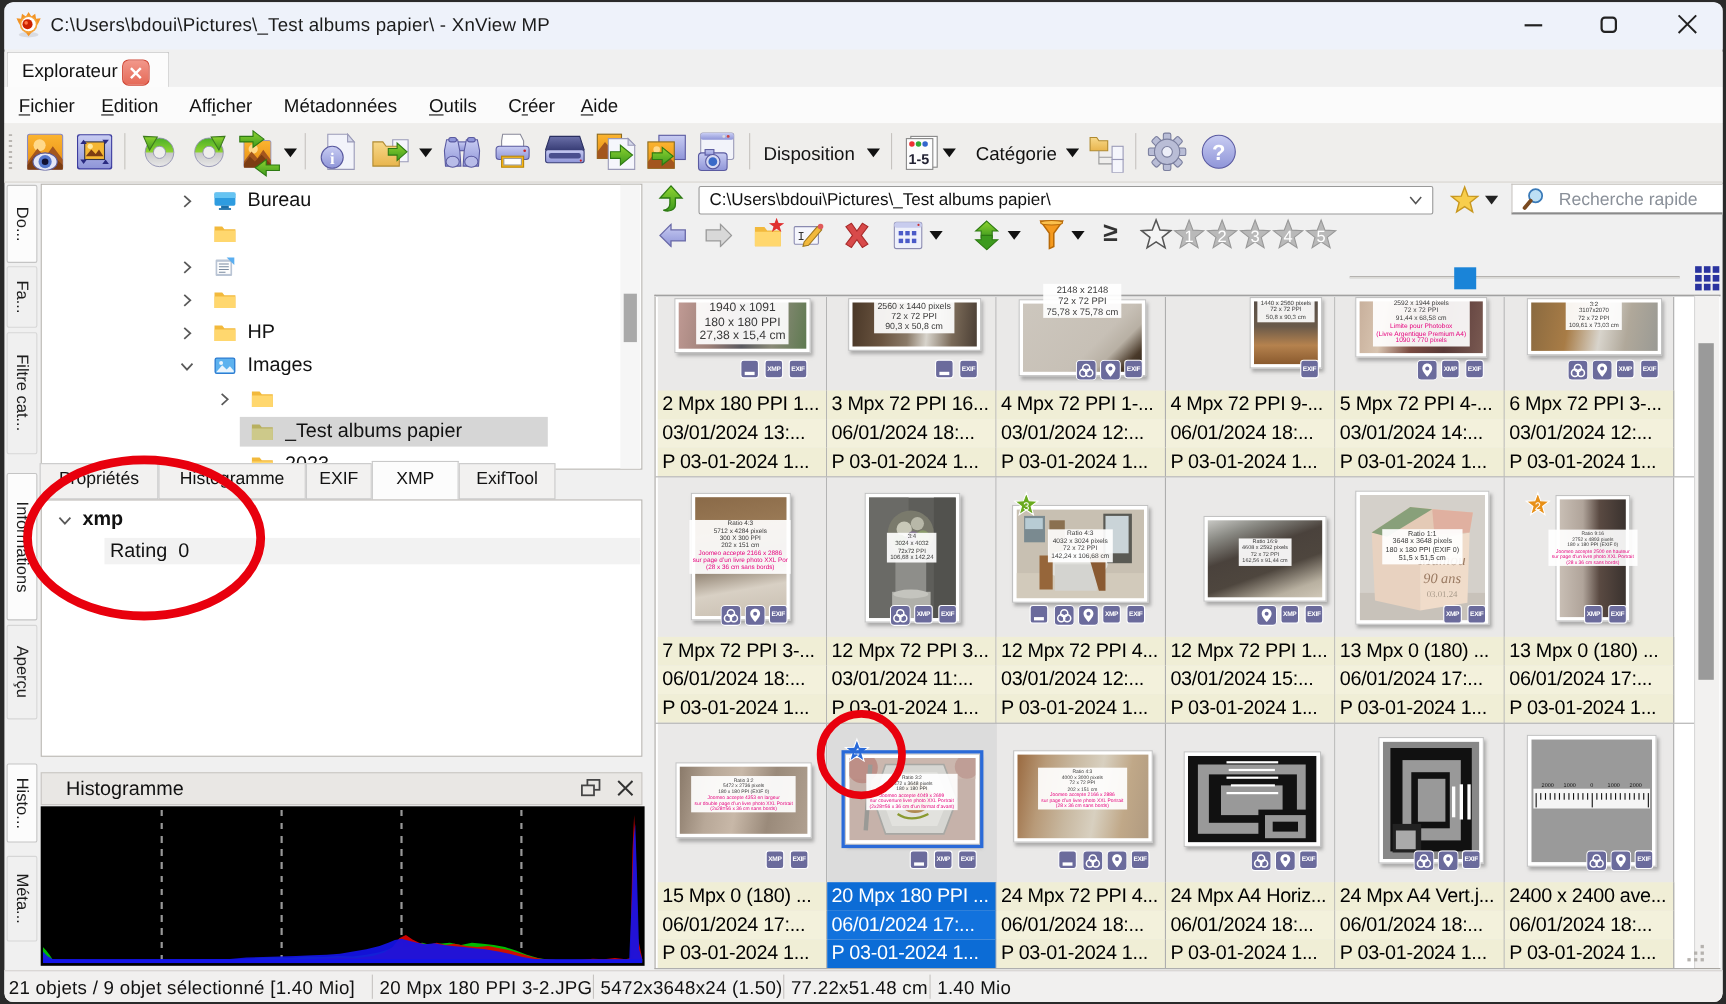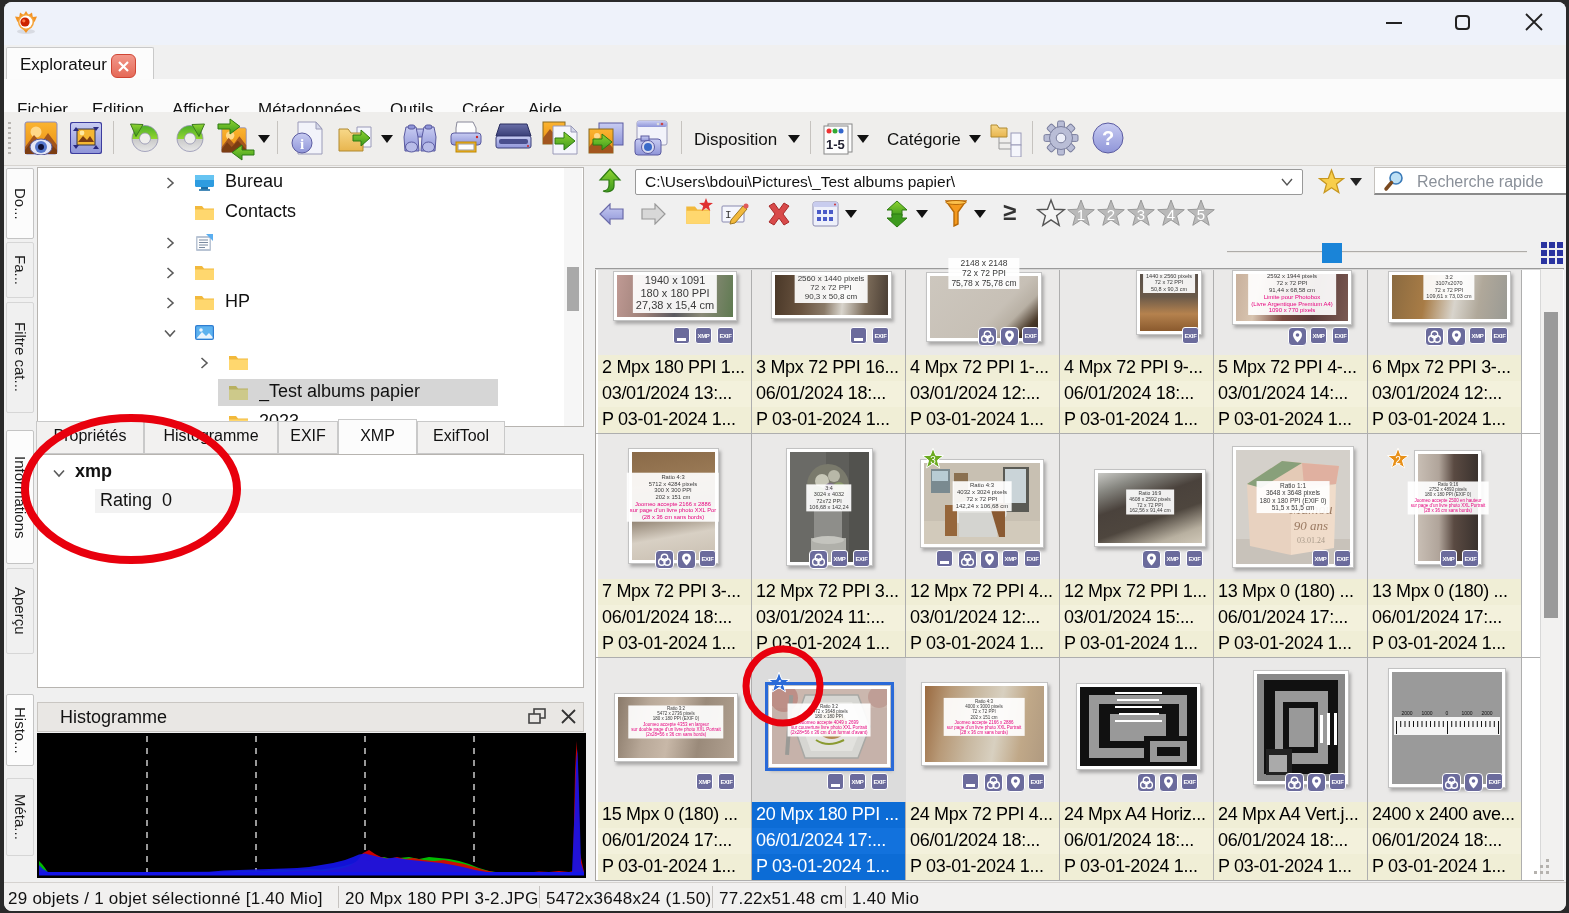--- a/index.html
+++ b/index.html
@@ -11,21 +11,21 @@
 
 .titlebar{left:0;top:0;width:1569px;height:45px;background:#eef2fa;}
 .titletext{left:46px;top:13px;font-size:17px;color:#1b1b1b;white-space:pre;letter-spacing:0.2px}
 
 .tabbar{left:0;top:47px;width:1569px;height:32px;background:#f0f0f0;}
 .tab1{left:6px;top:47px;width:148px;height:33px;background:#fcfcfc;
   border:1px solid #c9c9c9;border-bottom:none;border-radius:2px 2px 0 0;}
 .tabtext{left:20px;top:55px;font-size:17px;color:#111}
 
 .menubar{left:0;top:79px;width:1569px;height:33px;background:#fbfbfb;}
-.mi{top:100px;font-size:17px;color:#111;position:absolute}
+.mi{top:87px;font-size:17px;color:#111;position:absolute}
 .mi u{text-decoration-thickness:1px;text-underline-offset:2px}
 
 .toolbar{left:0;top:112px;width:1569px;height:54px;background:#efeeec;
   border-bottom:1px solid #d7d4d0;}
 .tsep{position:absolute;top:121px;width:1px;height:33px;background:#c6c3bf}
 .ddarrow{position:absolute;width:0;height:0;border-left:6px solid transparent;
   border-right:6px solid transparent;border-top:8px solid #111}
 .tbtext{position:absolute;font-size:17px;color:#111}
 
 .vtab{position:absolute;left:6px;width:28px;background:#f0f0f0;
@@ -76,20 +76,21 @@
     <div class="page">
 <div class="abs titlebar"></div>
 <svg class="svgi" style="left:13px;top:9px" width="26" height="26" viewBox="0 0 26 26">
 <ellipse cx="13" cy="22.5" rx="9" ry="2.5" fill="#d8dbe2"></ellipse>
 <path d="M13 2 L15.5 6 L19 3.5 L19.8 8 L24 7.5 L22 12 L13 24 L4 12 L2 7.5 L6.2 8 L7 3.5 L10.5 6 Z" fill="#f29324"></path>
 <circle cx="13" cy="13" r="8" fill="#f5a43b"></circle>
 <circle cx="13" cy="13" r="6.5" fill="#fff"></circle>
 <circle cx="12" cy="13" r="4.6" fill="#cc2200"></circle>
 <circle cx="10.8" cy="11.8" r="1.6" fill="#ff7744"></circle>
 </svg>
+<div class="abs titletext">C:\Users\bdoui\Pictures\_Test albums papier\ - XnView MP</div>
 <div class="abs" style="left:1386px;top:22px;width:16px;height:2px;background:#222"></div>
 <div class="abs" style="left:1455px;top:15px;width:15px;height:15px;border:2px solid #222;border-radius:4px"></div>
 <svg class="svgi" style="left:1525px;top:13px" width="18" height="18" viewBox="0 0 18 18">
 <path d="M1 1 L17 17 M17 1 L1 17" stroke="#222" stroke-width="1.8"></path>
       </svg>
 <div class="abs tabbar"></div>
 <div class="abs tab1"></div>
 <div class="abs tabtext">Explorateur</div>
 <div class="abs" style="left:111px;top:54px;width:25px;height:24px;border-radius:6px;
  background:linear-gradient(#f2978a,#e56a58);border:1px solid #cf4534"></div>
@@ -308,21 +309,20 @@
 <rect x="1" y="1" width="19" height="12" rx="1.5" fill="#2e9ce0"></rect>
 <path d="M1 1 h19 v5 h-19 z" fill="#66c4f2"></path>
 <rect x="7" y="13" width="7" height="2.5" fill="#1b6fa8"></rect>
         <rect x="5" y="15.2" width="11" height="1.6" fill="#1b6fa8"></rect>
       </svg>
 <div class="abs" style="left:225px;top:171px;font-size:18px;color:#111;white-space:nowrap;overflow:hidden;width:335px;height:24px">Bureau</div>
 <svg class="svgi" style="left:194px;top:204px" width="21" height="17" viewBox="0 0 21 17">
 <path d="M1 2 L8 2 L10 4.5 L20 4.5 L20 16 L1 16 Z" fill="#f2b93c"></path>
 <path d="M1 5.5 L20 5.5 L20 16 L1 16 Z" fill="#ffd76e"></path>
       </svg>
-<div class="abs" style="left:225px;top:201px;font-size:18px;color:#111;white-space:nowrap;overflow:hidden;width:335px;height:24px">Contacts</div>
 <svg class="svgi" style="left:165px;top:236px" width="10" height="14" viewBox="0 0 10 14">
 <path d="M2.5 2 L8 7 L2.5 12" stroke="#5a5a5a" stroke-width="1.6" fill="none"></path>
       </svg>
 <svg class="svgi" style="left:194px;top:233px" width="21" height="19" viewBox="0 0 21 19">
 <rect x="2" y="3" width="15" height="15" rx="1" fill="#b9c4d4"></rect>
 <rect x="3.5" y="5" width="12" height="11" fill="#fdfdfd"></rect>
 <path d="M5 7 h9 M5 9.5 h9 M5 12 h9 M5 14.5 h6" stroke="#7a8aa0" stroke-width="1"></path>
 <path d="M12 1 L19 1 L19 8 Z" fill="#5aaef0"></path>
       </svg>
 <svg class="svgi" style="left:165px;top:266px" width="10" height="14" viewBox="0 0 10 14">
@@ -342,20 +342,21 @@
 <div class="abs" style="left:225px;top:291px;font-size:18px;color:#111;white-space:nowrap;overflow:hidden;width:335px;height:24px">HP</div>
 <svg class="svgi" style="left:163px;top:328px" width="14" height="10" viewBox="0 0 14 10">
 <path d="M2 2.5 L7 8 L12 2.5" stroke="#5a5a5a" stroke-width="1.6" fill="none"></path>
       </svg>
 <svg class="svgi" style="left:194px;top:323px" width="21" height="19" viewBox="0 0 21 19">
 <rect x="1" y="2" width="19" height="15" rx="2" fill="#2f7dd1"></rect>
 <rect x="2.2" y="3.2" width="16.6" height="12.6" rx="1" fill="#5db2ef"></rect>
 <path d="M2.5 15.5 L8 9 L12 13 L15 10 L18.5 14 L18.5 15.5 Z" fill="#eaf4fd"></path>
 <circle cx="7" cy="7" r="1.8" fill="#eaf4fd"></circle>
       </svg>
+<div class="abs" style="left:225px;top:321px;font-size:18px;color:#111;white-space:nowrap;overflow:hidden;width:335px;height:24px">Images</div>
 <svg class="svgi" style="left:199px;top:356px" width="10" height="14" viewBox="0 0 10 14">
 <path d="M2.5 2 L8 7 L2.5 12" stroke="#5a5a5a" stroke-width="1.6" fill="none"></path>
       </svg>
 <svg class="svgi" style="left:228px;top:354px" width="21" height="17" viewBox="0 0 21 17">
 <path d="M1 2 L8 2 L10 4.5 L20 4.5 L20 16 L1 16 Z" fill="#f2b93c"></path>
 <path d="M1 5.5 L20 5.5 L20 16 L1 16 Z" fill="#ffd76e"></path>
       </svg>
 <svg class="svgi" style="left:228px;top:384px" width="21" height="17" viewBox="0 0 21 17">
 <path d="M1 2 L8 2 L10 4.5 L20 4.5 L20 16 L1 16 Z" fill="#b8b060"></path>
 <path d="M1 5.5 L20 5.5 L20 16 L1 16 Z" fill="#cdc98a"></path>
@@ -921,21 +922,21 @@
       </svg>
 <div class="badge txt" style="left:1486px;top:773px">EXIF</div>
 <div class="lbl" style="left:1368px;top:802px">2400 x 2400 ave...</div>
 <div class="lbl lbl2" style="left:1368px;top:828px">06/01/2024 18:...</div>
 <div class="lbl" style="left:1368px;top:854px">P 03-01-2024 1...</div>
 <div class="abs" style="left:765px;top:682px;width:129px;height:89px;border:3px solid #2a6ad8"></div>
 <div class="abs" style="left:596px;top:433px;width:944px;height:1px;background:#aeaeae"></div>
 <div class="abs" style="left:596px;top:657px;width:944px;height:1px;background:#aeaeae"></div>
 <div class="abs" style="left:596px;top:880px;width:944px;height:1px;background:#aeaeae"></div>
 <div class="abs statusbar"></div>
-<div class="stext" style="left:8px">29 objets / 1 objet sélectionné [1.40 Mio]</div>
+<div class="stext" style="left:8px">21 objets / 9 objet sélectionné [1.40 Mio]</div>
 <div class="stext" style="left:345px">20 Mpx 180 PPI 3-2.JPG</div>
 <div class="stext" style="left:546px">5472x3648x24 (1.50)</div>
 <div class="stext" style="left:719px">77.22x51.48 cm</div>
 <div class="stext" style="left:852px">1.40 Mio</div>
 <div class="ssep" style="left:338px"></div>
 <div class="ssep" style="left:539px"></div>
 <div class="ssep" style="left:712px"></div>
 <div class="ssep" style="left:845px"></div>
 <svg class="svgi" style="left:1530px;top:855px" width="22" height="22" viewBox="0 0 22 22">
 <g fill="#b5b2ae">

